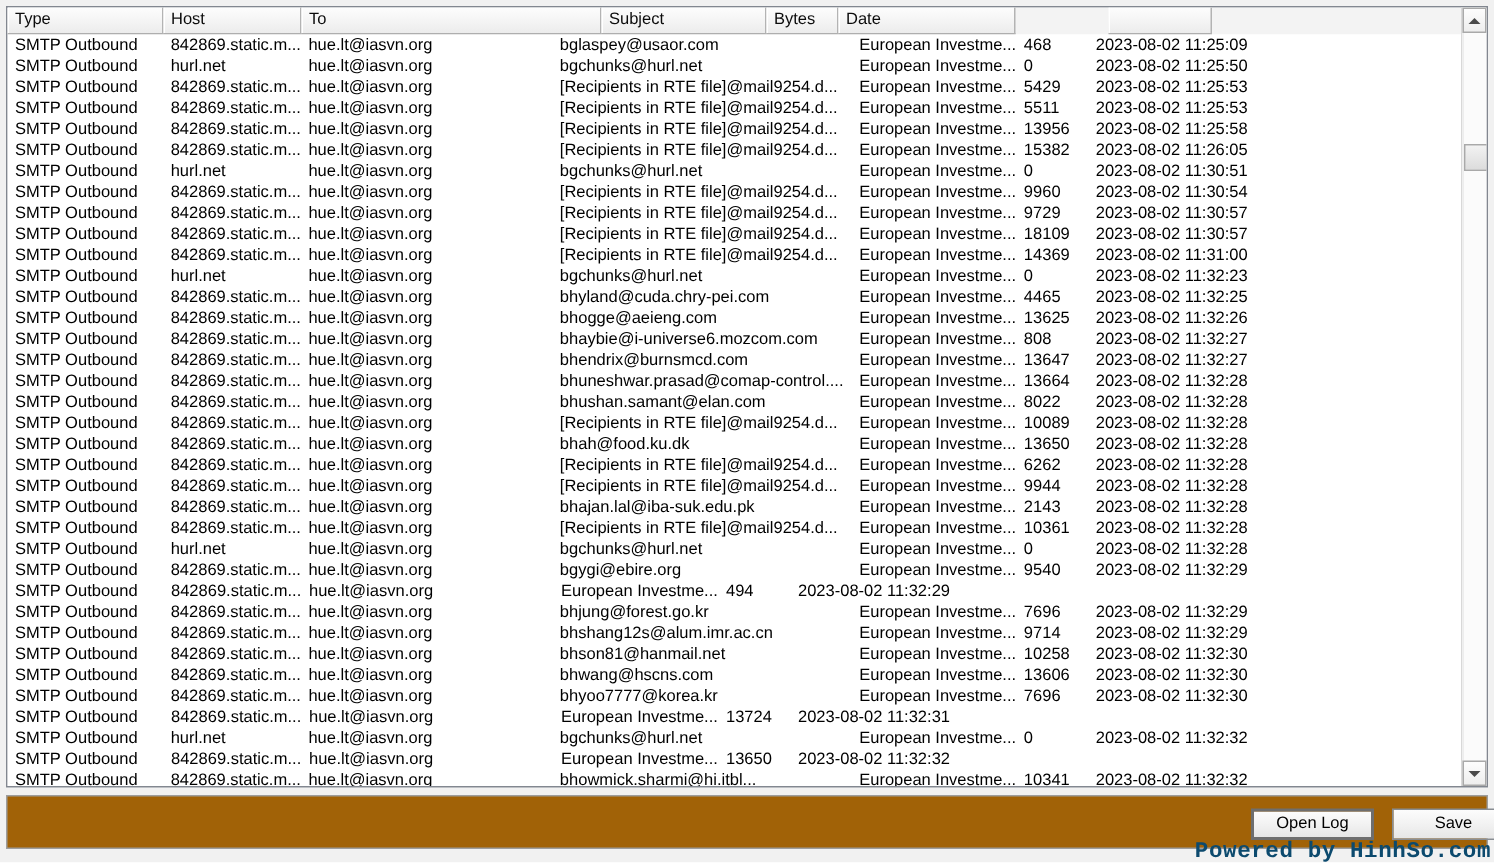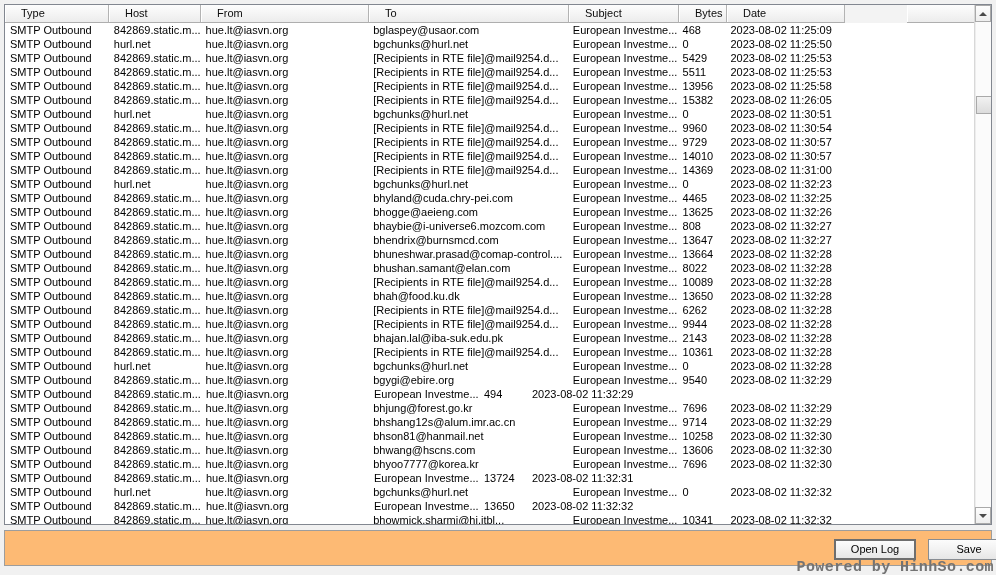--- a/index.html
+++ b/index.html
@@ -45,21 +45,21 @@
     left: 0; top: 0;
     height: 18px;
     width: 100%;
     display: flex;
     background: #f3f3f3;
     box-sizing: border-box;
   }
   .hcell {
     height: 18px;
     line-height: 17px;
-    padding-left: 16px;
+    padding-left: 5px;
     box-sizing: border-box;
     background: linear-gradient(to bottom, #fdfdfd 0%, #f4f4f4 55%, #ececec 100%);
     border-right: 1px solid #b3b3b3;
     border-bottom: 1px solid #aeaeae;
     color: #0c0c0c;
     font-size: 11px;
     white-space: nowrap;
     overflow: hidden;
     position: relative;
   }
@@ -160,21 +160,21 @@
     box-sizing: border-box;
   }
 
   
   #bottom-bar {
     position: absolute;
     left: 4px;
     top: 530px;
     width: 988px;
     height: 36px;
-    background: #fdba74;
+    background: #a16207;
     border: 1px solid #9d9d9d;
     box-sizing: border-box;
   }
   .btn {
     position: absolute;
     top: 8px;
     height: 21px;
     background: linear-gradient(to bottom,#fcfcfc 0%,#f2f2f2 50%,#e6e6e6 100%);
     border: 1px solid #888d93;
     box-sizing: border-box;
@@ -194,40 +194,39 @@
   #btn-save {
     left: 923px;
     width: 82px;
   }
 
   
   #watermark {
     position: absolute;
     right: 2px;
     bottom: -1px;
-    color: #737373;
+    color: #0c4a6e;
     font-family: "Liberation Mono", monospace;
     font-size: 15px;
     font-weight: bold;
     letter-spacing: 0.4px;
     white-space: nowrap;
     z-index: 30;
   }
 </style>
 </head>
 <body>
 
 <div id="app">
 
   <div id="list-panel">
 
     <div class="header-row" id="header-row">
         <div class="hcell c-type">Type</div>
         <div class="hcell c-host">Host</div>
-        <div class="hcell c-from">From</div>
         <div class="hcell c-to">To</div>
         <div class="hcell c-subject">Subject</div>
         <div class="hcell c-bytes">Bytes</div>
         <div class="hcell c-date">Date</div>
         <div class="hcell c-success">Success</div>
         <div class="hcell c-pad"></div>
       </div>
 
     <div class="rows-clip" id="rows-clip">
         <div class="row">
@@ -328,21 +327,21 @@
           <div class="cell c-date">2023-08-02 11:30:57</div>
           <div class="cell c-success">Yes</div>
           <div class="cell c-pad"></div>
         </div>
         <div class="row">
           <div class="cell c-type">SMTP Outbound</div>
           <div class="cell c-host">842869.static.m...</div>
           <div class="cell c-from">hue.lt@iasvn.org</div>
           <div class="cell c-to">[Recipients in RTE file]@mail9254.d...</div>
           <div class="cell c-subject">European Investme...</div>
-          <div class="cell c-bytes">14010</div>
+          <div class="cell c-bytes">18109</div>
           <div class="cell c-date">2023-08-02 11:30:57</div>
           <div class="cell c-success">No</div>
           <div class="cell c-pad"></div>
         </div>
         <div class="row">
           <div class="cell c-type">SMTP Outbound</div>
           <div class="cell c-host">842869.static.m...</div>
           <div class="cell c-from">hue.lt@iasvn.org</div>
           <div class="cell c-to">[Recipients in RTE file]@mail9254.d...</div>
           <div class="cell c-subject">European Investme...</div>

